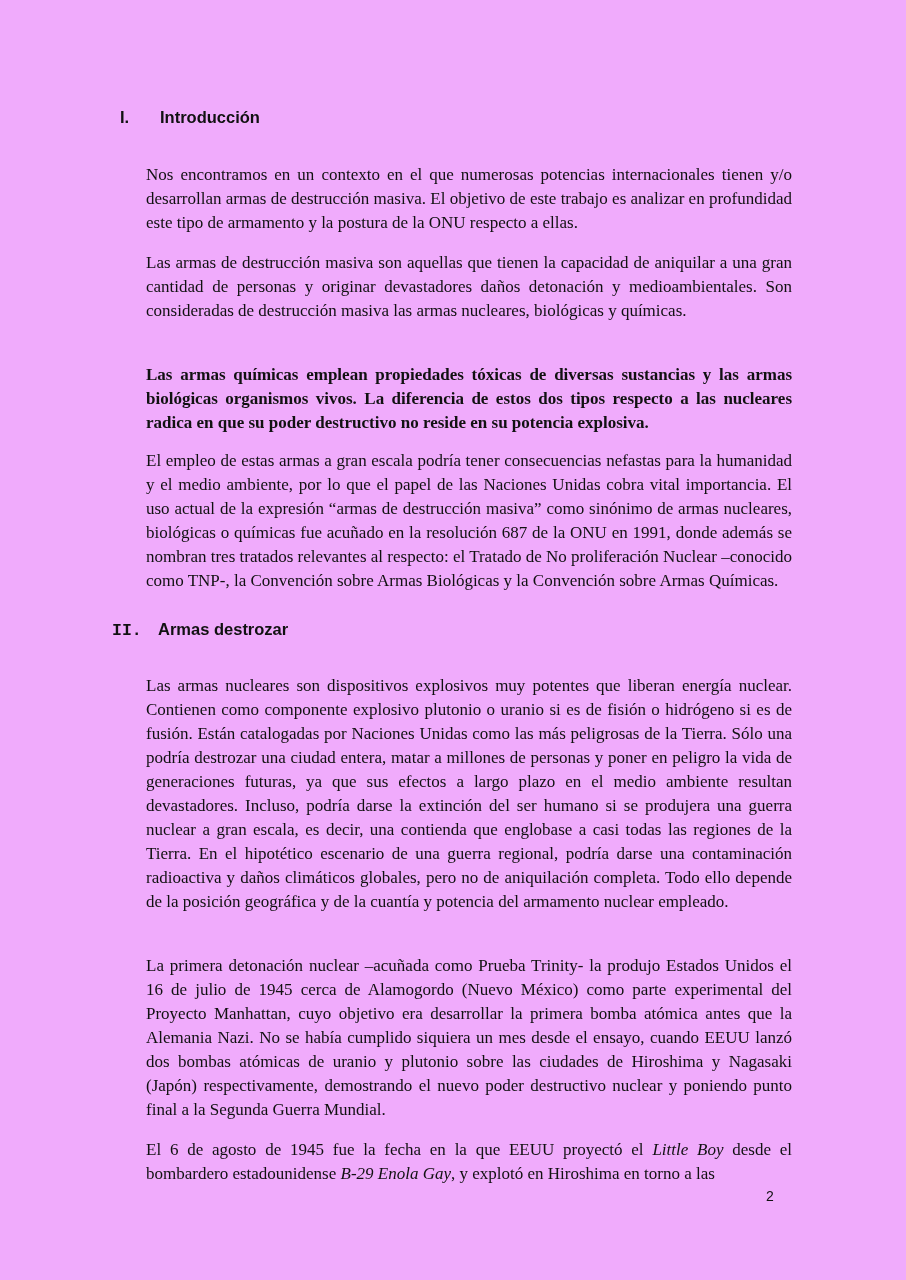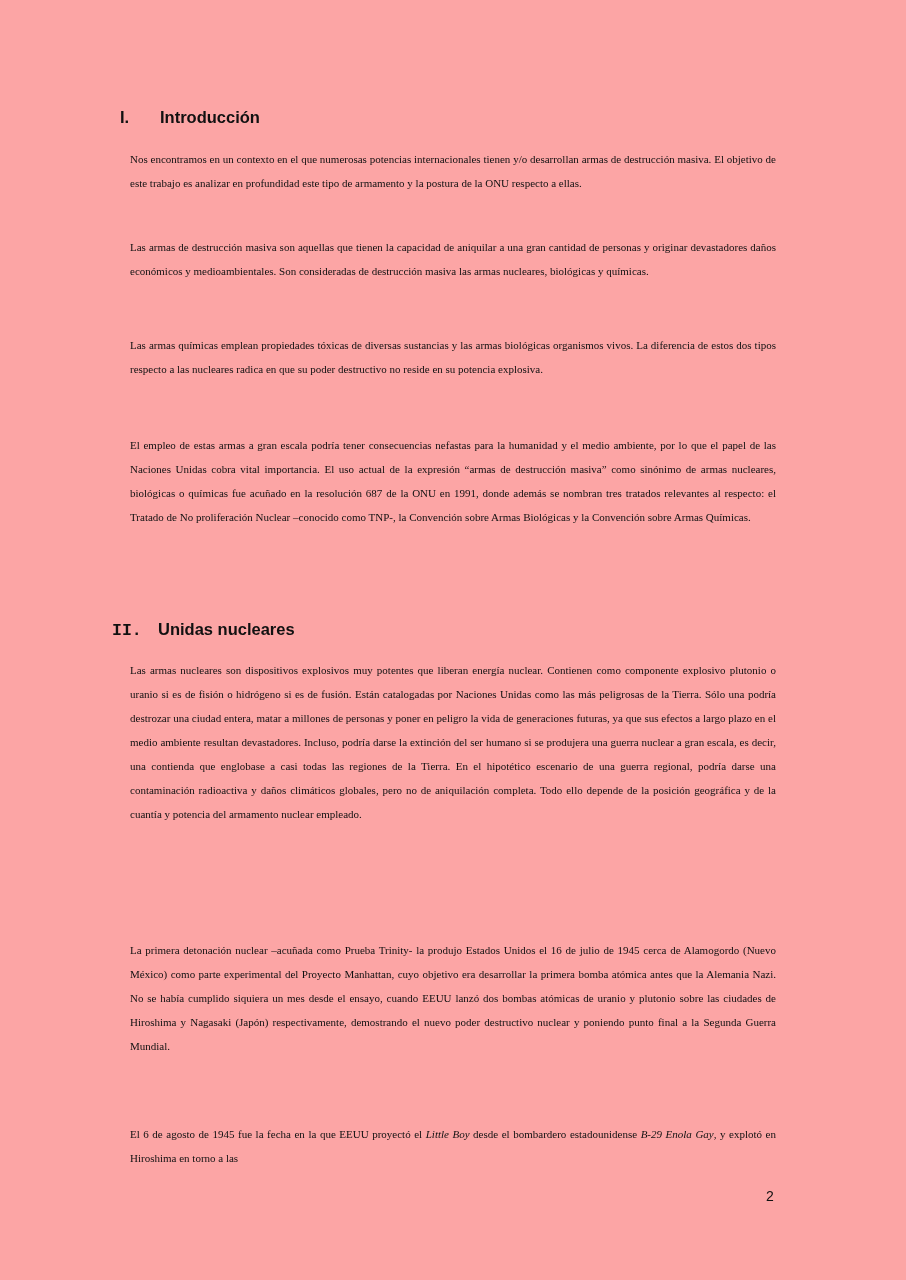--- a/index.html
+++ b/index.html
@@ -1,36 +1,36 @@
 <!DOCTYPE html>
 <html><head>
 <meta charset="utf-8">
 <style>
   html, body { margin: 0; padding: 0; background: #ffffff; }
   body { width: 906px; height: 1280px; position: relative; overflow: hidden; }
-  .page { position: absolute; left: 0; top: 0; width: 906px; height: 1280px; background: #fca5a5; }
+  .page { position: absolute; left: 0; top: 0; width: 906px; height: 1280px; background: #f0abfc; }
   .heading {
     position: absolute;
     font-family: "Liberation Sans", sans-serif;
     font-weight: bold;
     font-size: 16.5px;
     color: #111;
     white-space: nowrap;
   }
   .heading .num { display: inline-block; width: 40px; }
   .para {
     position: absolute;
     left: 130px;
     width: 646px;
     font-family: "Liberation Serif", serif;
-    font-size: 11px;
+    font-size: 17px;
     line-height: 24px;
     color: #111;
     text-align: justify;
-    margin: 0;
+    margin: 16px;
   }
   .page-number {
     position: absolute;
     left: 766px;
     top: 1188px;
     font-family: "Liberation Sans", sans-serif;
     font-size: 14px;
     color: #111;
   }
   em { font-style: italic; }
@@ -38,26 +38,26 @@
 </head>
 <body>
 
 <div class="page">
 
   <div class="heading" style="left:120px; top:108px;">
     <span class="num">I.</span><span>Introducción</span>
   </div>
 
   <p class="para" style="top:147px;">Nos encontramos en un contexto en el que numerosas potencias internacionales tienen y/o desarrollan armas de destrucción masiva. El objetivo de este trabajo es analizar en profundidad este tipo de armamento y la postura de la ONU respecto a ellas.</p>
-  <p class="para" style="top:235px;">Las armas de destrucción masiva son aquellas que tienen la capacidad de aniquilar a una gran cantidad de personas y originar devastadores daños económicos y medioambientales. Son consideradas de destrucción masiva las armas nucleares, biológicas y químicas.</p>
-  <p class="para" style="top:333px;">Las armas químicas emplean propiedades tóxicas de diversas sustancias y las armas biológicas organismos vivos. La diferencia de estos dos tipos respecto a las nucleares radica en que su poder destructivo no reside en su potencia explosiva.</p>
+  <p class="para" style="top:235px;">Las armas de destrucción masiva son aquellas que tienen la capacidad de aniquilar a una gran cantidad de personas y originar devastadores daños detonación y medioambientales. Son consideradas de destrucción masiva las armas nucleares, biológicas y químicas.</p>
+  <p class="para" style="top:347px;font-weight:bold;">Las armas químicas emplean propiedades tóxicas de diversas sustancias y las armas biológicas organismos vivos. La diferencia de estos dos tipos respecto a las nucleares radica en que su poder destructivo no reside en su potencia explosiva.</p>
   <p class="para" style="top:433px;">El empleo de estas armas a gran escala podría tener consecuencias nefastas para la humanidad y el medio ambiente, por lo que el papel de las Naciones Unidas cobra vital importancia. El uso actual de la expresión “armas de destrucción masiva” como sinónimo de armas nucleares, biológicas o químicas fue acuñado en la resolución 687 de la ONU en 1991, donde además se nombran tres tratados relevantes al respecto: el Tratado de No proliferación Nuclear –conocido como TNP-, la Convención sobre Armas Biológicas y la Convención sobre Armas Químicas.</p>
 
   <div class="heading" style="left:112px; top:620px;">
-    <span class="num" style="width:46px;font-family:Liberation Mono, monospace;">II.</span><span>Unidas nucleares</span>
+    <span class="num" style="width:46px;font-family:Liberation Mono, monospace;">II.</span><span>Armas destrozar</span>
   </div>
 
   <p class="para" style="top:658px;">Las armas nucleares son dispositivos explosivos muy potentes que liberan energía nuclear. Contienen como componente explosivo plutonio o uranio si es de fisión o hidrógeno si es de fusión. Están catalogadas por Naciones Unidas como las más peligrosas de la Tierra. Sólo una podría destrozar una ciudad entera, matar a millones de personas y poner en peligro la vida de generaciones futuras, ya que sus efectos a largo plazo en el medio ambiente resultan devastadores. Incluso, podría darse la extinción del ser humano si se produjera una guerra nuclear a gran escala, es decir, una contienda que englobase a casi todas las regiones de la Tierra. En el hipotético escenario de una guerra regional, podría darse una contaminación radioactiva y daños climáticos globales, pero no de aniquilación completa. Todo ello depende de la posición geográfica y de la cuantía y potencia del armamento nuclear empleado.</p>
   <p class="para" style="top:938px;">La primera detonación nuclear –acuñada como Prueba Trinity- la produjo Estados Unidos el 16 de julio de 1945 cerca de Alamogordo (Nuevo México) como parte experimental del Proyecto Manhattan, cuyo objetivo era desarrollar la primera bomba atómica antes que la Alemania Nazi. No se había cumplido siquiera un mes desde el ensayo, cuando EEUU lanzó dos bombas atómicas de uranio y plutonio sobre las ciudades de Hiroshima y Nagasaki (Japón) respectivamente, demostrando el nuevo poder destructivo nuclear y poniendo punto final a la Segunda Guerra Mundial.</p>
 
   <p class="para" style="top:1122px;font-family:Liberation Serif, serif;"><span>El 6 de agosto de 1945 fue la fecha en la que EEUU proyectó el </span><em>Little Boy</em><span> desde el bombardero estadounidense </span><em>B-29 Enola Gay</em><span>, y explotó en Hiroshima en torno a las</span></p>
 
   <div class="page-number">2</div>
 </div>
 

